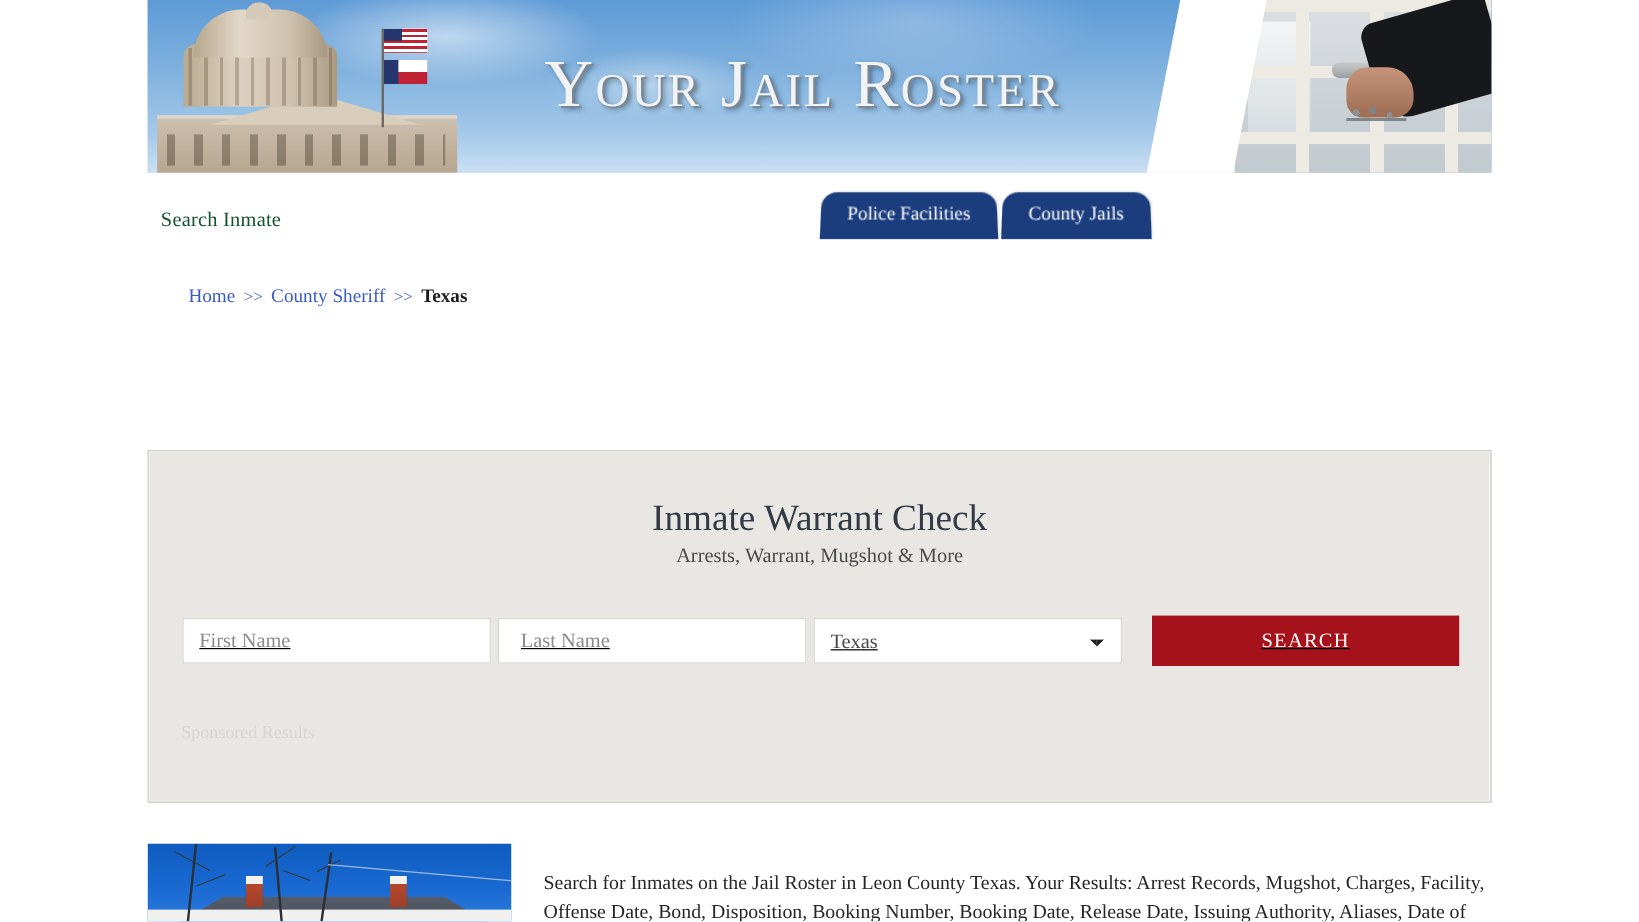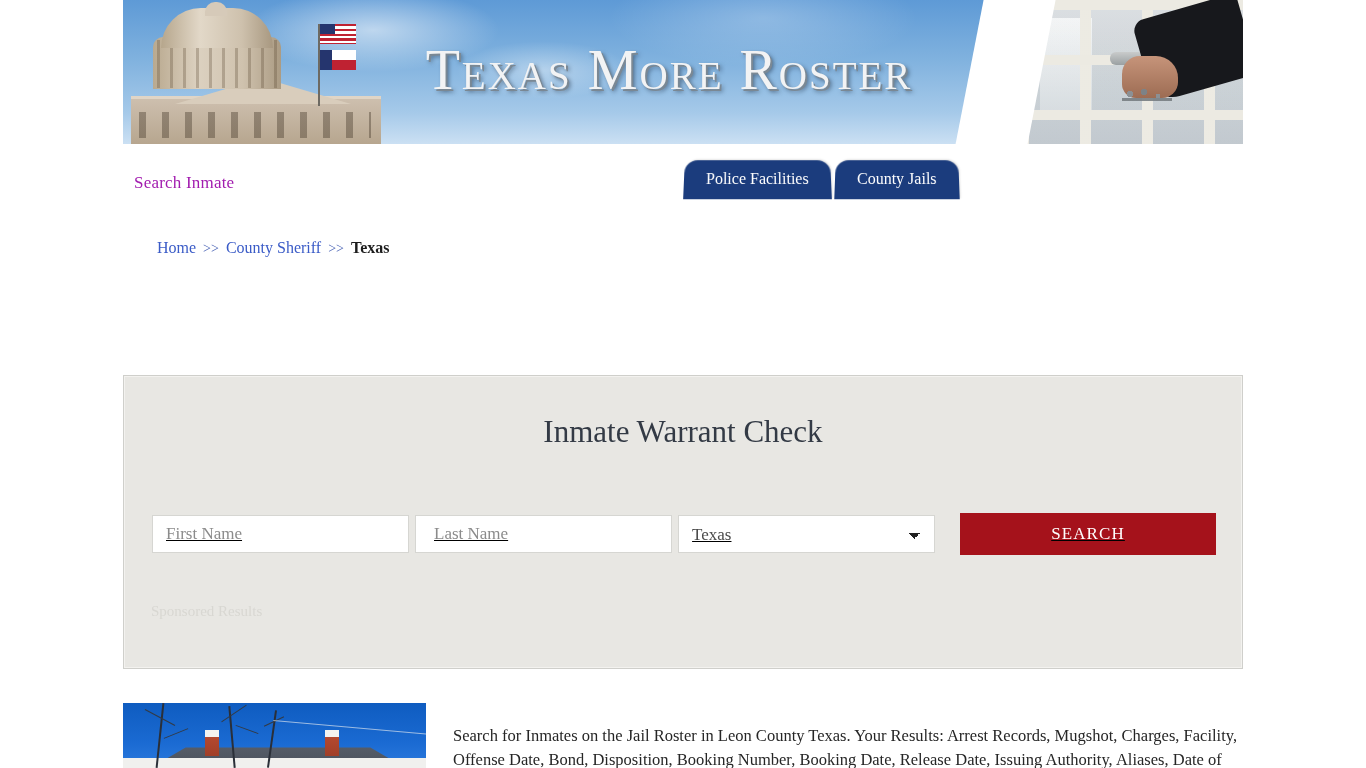--- a/index.html
+++ b/index.html
@@ -259,21 +259,21 @@
     left: 123px;
     top: 144px;
     width: 1120px;
     height: 78px;
   }
   .brand-link {
     position: absolute;
     left: 11px;
     top: 29px;
     font-size: 17px;
-    color: #a21caf;
+    color: #14532d;
     text-decoration: none;
     letter-spacing: .2px;
   }
   .tabs {
     position: absolute;
     left: 561px;
     top: 16px;
     display: flex;
     align-items: flex-end;
   }
@@ -554,40 +554,41 @@
       <div class="jail-bars-v"></div>
       <div class="jail-bars-h"></div>
       <div class="jail-handle"></div>
       <div class="jail-arm"></div>
       <div class="jail-hand"></div>
       <div class="jail-keys"></div>
     </div>
 
     <div class="banner-diag"></div>
 
-    <div class="banner-title">Texas More Roster</div>
+    <div class="banner-title">Your Jail Roster</div>
   </div>
 
   <div class="nav-row">
     <a class="brand-link" href="#">Search Inmate</a>
 
     <div class="tabs">
       <button class="tab-btn skew">Police Facilities</button>
       <button class="tab-btn skew">County Jails</button>
     </div>
 
   </div>
 
   <div class="breadcrumb">
     <a href="#">Home</a><span class="sep">&gt;&gt;</span><a href="#">County Sheriff</a><span class="sep">&gt;&gt;</span><span class="current">Texas</span>
   </div>
 
 
   <div class="panel">
     <div class="panel-title">Inmate Warrant Check</div>
+    <div class="panel-sub">Arrests, Warrant, Mugshot &amp; More</div>
 
     <div class="form-row">
       <input class="field field-first" type="text" placeholder="First Name" style="">
       <input class="field field-last" type="text" placeholder="Last Name" style="">
       <select class="field field-state">
         <option>Texas</option>
       </select>
       <button class="btn-search">SEARCH</button>
     </div>
   </div>

